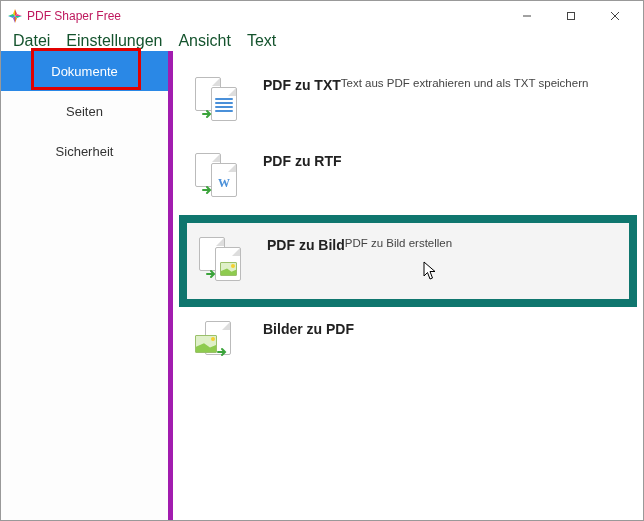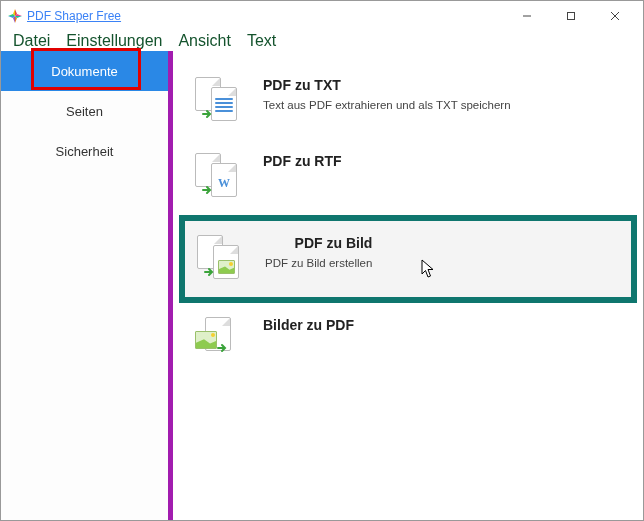--- a/index.html
+++ b/index.html
@@ -1,38 +1,38 @@
 <!DOCTYPE html>
 <html><head>
 <meta charset="utf-8">
 <style>
   * { box-sizing: border-box; margin: 0; padding: 0; font-family: "Segoe UI", Tahoma, sans-serif; }
   body { background: #f0f0f0; width: 644px; height: 521px; overflow: hidden; }
   .window { width: 644px; height: 521px; background: #fff; border: 1px solid #999; display: flex; flex-direction: column; }
   .titlebar { height: 30px; background: #fff; display: flex; align-items: center; padding: 0 6px; }
-  .titlebar .title { font-size: 12px; color: #3b82f6; margin-left: 4px; flex: 1; text-decoration: underline; }
+  .titlebar .title { font-size: 12px; color: #be185d; margin-left: 4px; flex: 1; }
   .titlebar .btns { display: flex; }
   .titlebar .btn { width: 44px; height: 30px; display: flex; align-items: center; justify-content: center; color: #555; }
   .titlebar .btn svg { width: 10px; height: 10px; stroke: #444; stroke-width: 1; fill: none; }
   .menubar { height: 20px; background: #fff; display: flex; align-items: center; padding: 0 4px; font-size: 16px; color: #14532d; }
   .menubar .mitem { padding: 2px 8px; }
   .content { flex: 1; display: flex; background: #fff; }
   .sidebar { width: 172px; background: #fdfdfd; border-right: 5px solid #a21caf; padding-top: 0; }
   .tabwrap { position: relative; }
   .tab { height: 40px; display: flex; align-items: center; justify-content: center; font-size: 13px; color: #333; cursor: default; }
   .tab.active { background: #2a88e6; color: #fff; font-weight: 500; }
   .hl-tab { position: absolute; border: 3px solid #e00000; pointer-events: none; }
   .main { flex: 1; background: #fff; padding: 12px 10px; position: relative; }
   .item { display: flex; align-items: flex-start; padding: 14px 12px 16px 12px; border-radius: 0; position: relative; }
   .item.hovered { background: #f4f4f4; }
   .iconbox { width: 46px; height: 46px; margin-right: 22px; flex-shrink: 0; position: relative; }
-  .txt { display: flex; flex-direction: column; }
+  .txt { display: flex; }
   .ttl { font-size: 14px; color: #222; font-weight: 600; margin-bottom: 6px; }
   .sub { font-size: 11.5px; color: #444; }
-  .hl-item { border: 6px solid #0f766e; text-align: right; }
+  .hl-item { border: 8px solid #0f766e; text-align: right; }
   .cursor { position: absolute; width: 14px; height: 20px; pointer-events: none; }
   .cursor svg { width: 14px; height: 20px; }
   
   .doc { position: absolute; background: #fff; border: 1px solid #bbb; border-radius: 2px; }
   .doc .fold { position: absolute; top: 0; right: 0; width: 8px; height: 8px; background: linear-gradient(135deg, transparent 48%, #ddd 52%); }
   .arrow { position: absolute; width: 10px; height: 10px; }
   .arrow svg { width: 10px; height: 10px; }
   .lines span { display: block; background: #4a90d9; height: 2px; margin: 2px 3px; border-radius: 1px; }
   .wmark { position: absolute; font-size: 12px; font-weight: bold; color: #4a90d9; font-family: Georgia, serif; }
   .pict { position: absolute; background: #dff0c9; border: 1px solid #9ac06a; border-radius: 1px; overflow: hidden; }

